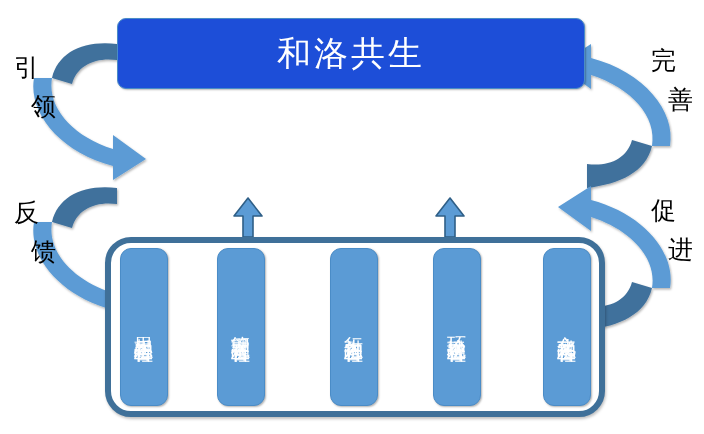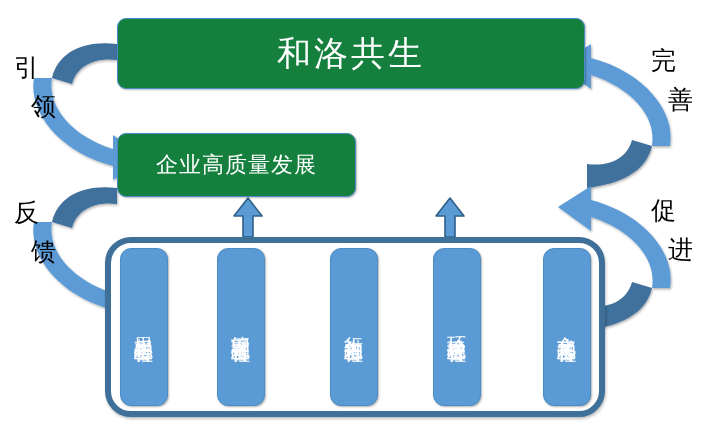--- a/index.html
+++ b/index.html
@@ -23,21 +23,21 @@
     top: 0;
     width: 704px;
     height: 434px;
     pointer-events: none;
   }
 
   
   .box {
     position: absolute;
     box-sizing: border-box;
-    background: #15803d;
+    background: #1d4ed8;
     border: 1px solid #4a8cc7;
     border-radius: 9px;
     color: #ffffff;
     display: flex;
     align-items: center;
     justify-content: center;
     text-align: center;
     box-shadow: 1px 1px 2px rgba(0,0,0,0.28);
     font-family: "Liberation Serif", "DejaVu Serif", serif;
   }
@@ -211,21 +211,20 @@
                L 436,216
                L 450,198
                L 464,216
                L 455,216
                L 455,237 Z" fill="#5b9bd5" stroke="#2f5f87" stroke-width="1.6" stroke-linejoin="round"></path>
     </g>
   </svg>
 
   <div class="box" id="box-top">和洛共生</div>
 
-  <div class="box box-mid" id="box-mid-left">企业高质量发展</div>
 
 
   <div id="bottom-container"></div>
 
   <div class="pill" id="pill-0">
     <span>思想融合工程</span>
   </div>
   <div class="pill" id="pill-1">
     <span>管理融合工程</span>
   </div>

